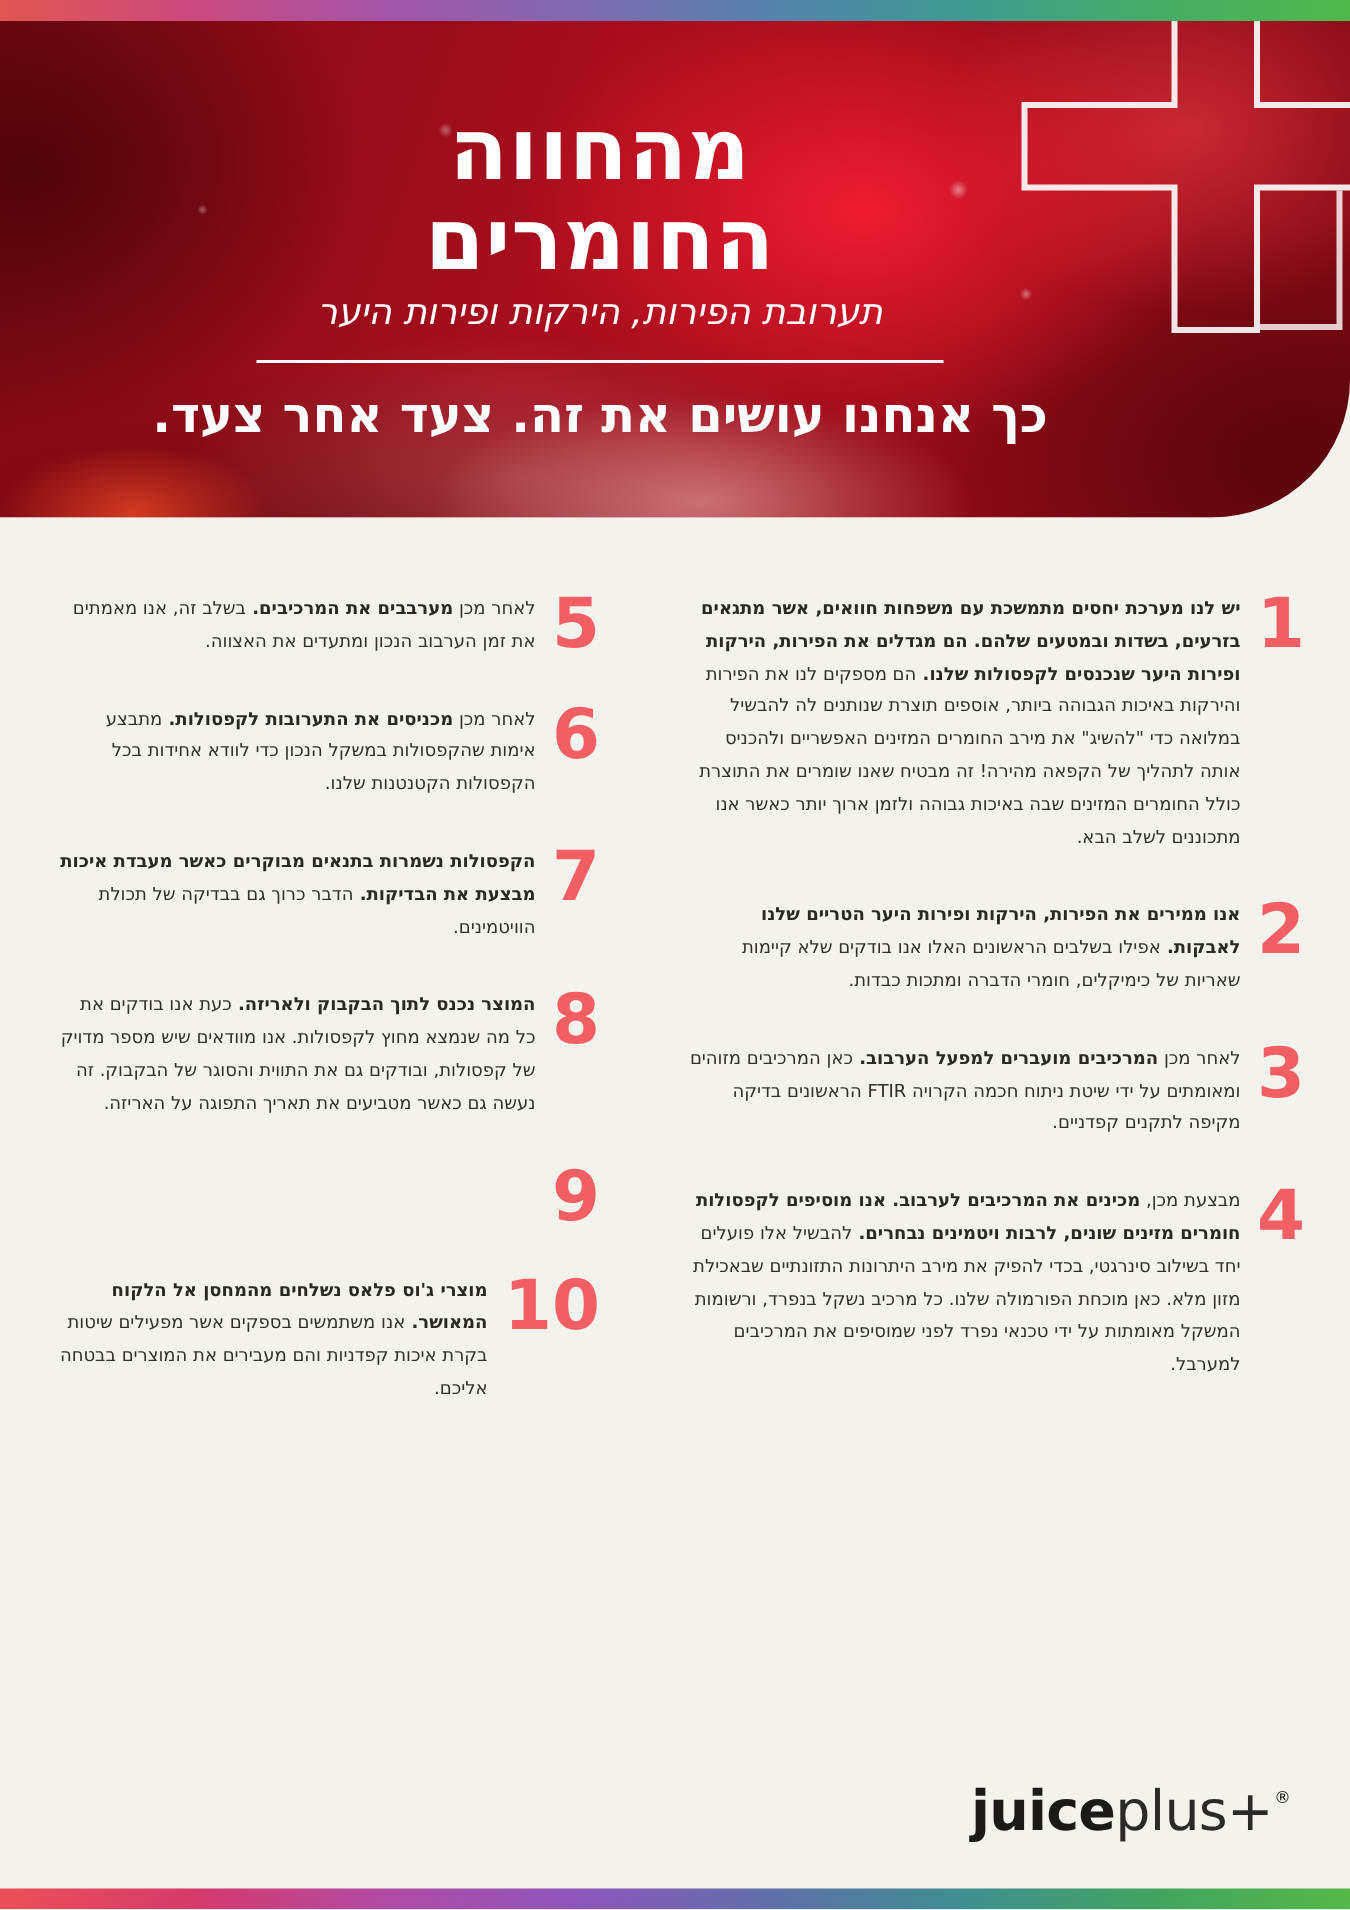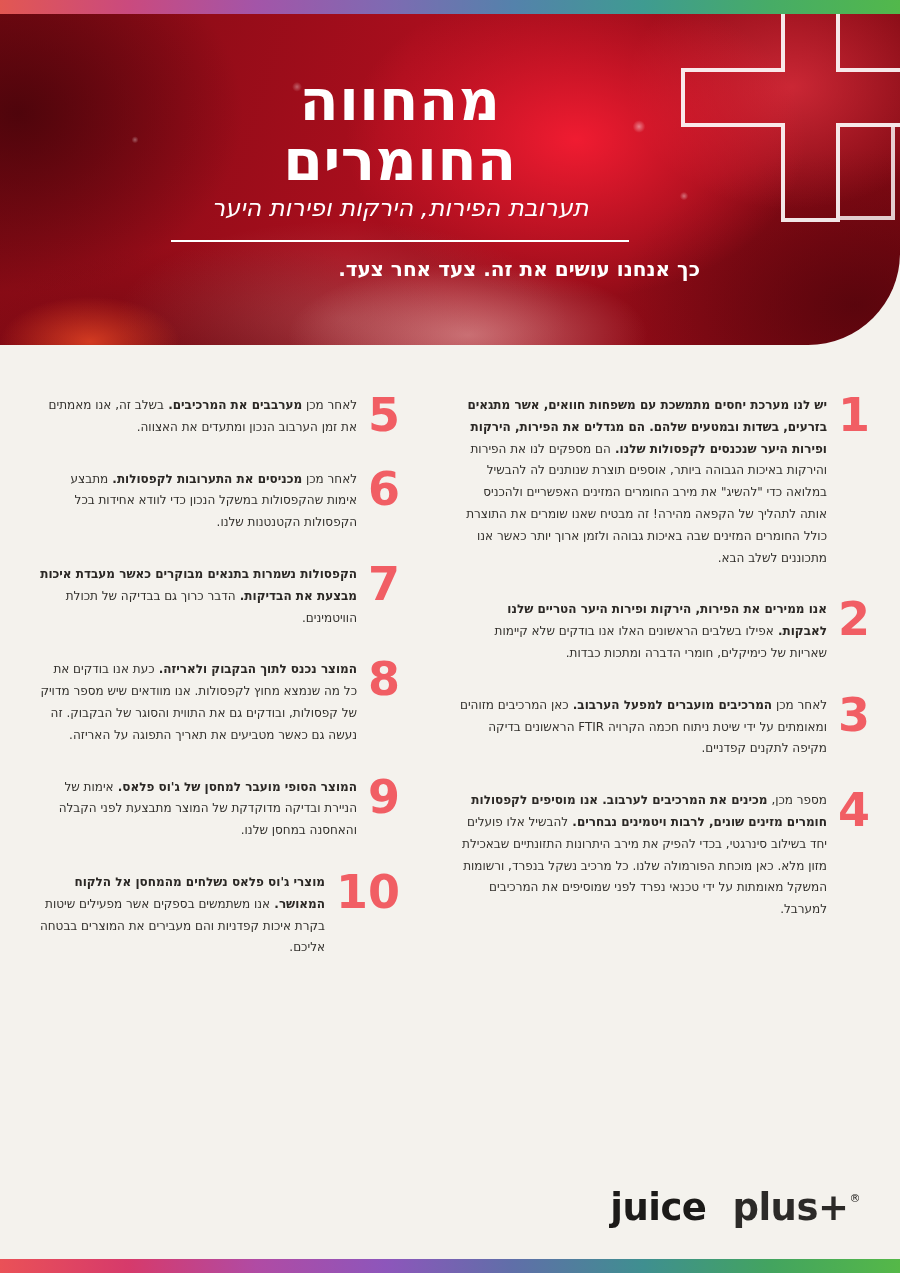--- a/index.html
+++ b/index.html
@@ -33,42 +33,42 @@
       radial-gradient(ellipse 300px 240px at 2% 30%, rgba(64,3,9,.78), rgba(64,3,9,0) 75%),
       radial-gradient(ellipse 320px 210px at 95% 88%, rgba(74,3,10,.7), rgba(74,3,10,0) 75%),
       radial-gradient(ellipse 380px 170px at 25% 108%, rgba(85,5,11,.65), rgba(85,5,11,0) 75%),
       linear-gradient(108deg,#7e0a13 0%,#a80e1d 42%,#930c18 70%,#7c0912 100%);
   }
   .plus-svg{position:absolute;top:0;right:0;width:230px;height:212px;z-index:2;}
   .hero-text{position:absolute;top:56px;left:100px;width:600px;text-align:center;color:var(--hero-ink);z-index:3;}
   .hero-title{margin:0;font-size:57px;line-height:60px;font-weight:bold;letter-spacing:0.5px;}
   .hero-subtitle{margin:4px 0 0;font-size:24px;font-style:italic;font-weight:400;}
   .hero-divider{width:458px;height:2px;background:#ffffff;margin:18px auto 0;}
-  .hero-tagline{margin:15px 0 0;font-size:20px;font-weight:bold;text-align:right;}
+  .hero-tagline{margin:15px 0 0;font-size:33px;font-weight:bold;}
   
   .columns{
     position:absolute;top:345px;right:0;width:100%;height:914px;
     padding:50px 30px 0 38px;
     display:grid;grid-template-columns:415px 362px;column-gap:55px;
   }
   .col{min-width:0;}
   .step{display:flex;gap:11px;margin-bottom:30px;align-items:flex-start;}
   .num{
     flex:0 0 30px;text-align:center;font-size:46px;line-height:1;margin-top:-3px;
     font-weight:bold;color:var(--accent);white-space:nowrap;
   }
   .text{margin:0;font-size:12px;line-height:21.8px;color:var(--text);text-align:right;}
   .text b{font-weight:bold;color:#2b2825;}
   
   .logo{
     position:absolute;top:1186px;right:40px;direction:ltr;z-index:4;
     color:#1c1a18;font-size:37px;letter-spacing:-0.5px;white-space:nowrap;
   }
   .logo-bold{font-weight:bold;}
-  .logo-light{font-weight:bold;opacity:.92;margin-left:26px;}
+  .logo-light{font-weight:normal;opacity:.92;}
   .logo-mark{font-size:11px;vertical-align:18px;margin-left:1px;}
 </style>
 </head>
 <body>
 
 <div class="page">
 
   <div class="stripe top" style="background: linear-gradient(90deg, rgb(226, 87, 82), rgb(202, 74, 126), rgb(163, 85, 168), rgb(127, 106, 178), rgb(84, 130, 171), rgb(63, 155, 145), rgb(71, 172, 102), rgb(82, 184, 75));"></div>
 
   <header class="hero">
@@ -94,21 +94,21 @@
         <div class="step">
           <div class="num">2</div>
           <p class="text"><b>אנו ממירים את הפירות, הירקות ופירות היער הטריים שלנו לאבקות. </b><span>אפילו בשלבים הראשונים האלו אנו בודקים שלא קיימות שאריות של כימיקלים, חומרי הדברה ומתכות כבדות.</span></p>
         </div>
         <div class="step">
           <div class="num">3</div>
           <p class="text"><span>לאחר מכן </span><b>המרכיבים מועברים למפעל הערבוב. </b><span>כאן המרכיבים מזוהים ומאומתים על ידי שיטת ניתוח חכמה הקרויה FTIR הראשונים בדיקה מקיפה לתקנים קפדניים.</span></p>
         </div>
         <div class="step">
           <div class="num">4</div>
-          <p class="text"><span>מספר מכן, </span><b>מכינים את המרכיבים לערבוב. אנו מוסיפים לקפסולות חומרים מזינים שונים, לרבות ויטמינים נבחרים. </b><span>להבשיל אלו פועלים יחד בשילוב סינרגטי, בכדי להפיק את מירב היתרונות התזונתיים שבאכילת מזון מלא. כאן מוכחת הפורמולה שלנו. כל מרכיב נשקל בנפרד, ורשומות המשקל מאומתות על ידי טכנאי נפרד לפני שמוסיפים את המרכיבים למערבל.</span></p>
+          <p class="text"><span>מבצעת מכן, </span><b>מכינים את המרכיבים לערבוב. אנו מוסיפים לקפסולות חומרים מזינים שונים, לרבות ויטמינים נבחרים. </b><span>להבשיל אלו פועלים יחד בשילוב סינרגטי, בכדי להפיק את מירב היתרונות התזונתיים שבאכילת מזון מלא. כאן מוכחת הפורמולה שלנו. כל מרכיב נשקל בנפרד, ורשומות המשקל מאומתות על ידי טכנאי נפרד לפני שמוסיפים את המרכיבים למערבל.</span></p>
         </div>
       </div>
     <div class="col" id="steps-left">
         <div class="step">
           <div class="num">5</div>
           <p class="text"><span>לאחר מכן </span><b>מערבבים את המרכיבים. </b><span>בשלב זה, אנו מאמתים את זמן הערבוב הנכון ומתעדים את האצווה.</span></p>
         </div>
         <div class="step">
           <div class="num">6</div>
           <p class="text"><span>לאחר מכן </span><b>מכניסים את התערובות לקפסולות. </b><span>מתבצע אימות שהקפסולות במשקל הנכון כדי לוודא אחידות בכל הקפסולות הקטנטנות שלנו.</span></p>
@@ -116,21 +116,20 @@
         <div class="step">
           <div class="num">7</div>
           <p class="text"><b>הקפסולות נשמרות בתנאים מבוקרים כאשר מעבדת איכות מבצעת את הבדיקות. </b><span>הדבר כרוך גם בבדיקה של תכולת הוויטמינים.</span></p>
         </div>
         <div class="step">
           <div class="num">8</div>
           <p class="text"><b>המוצר נכנס לתוך הבקבוק ולאריזה. </b><span>כעת אנו בודקים את כל מה שנמצא מחוץ לקפסולות. אנו מוודאים שיש מספר מדויק של קפסולות, ובודקים גם את התווית והסוגר של הבקבוק. זה נעשה גם כאשר מטביעים את תאריך התפוגה על האריזה.</span></p>
         </div>
         <div class="step">
           <div class="num">9</div>
-          <p class="text"><b>המוצר הסופי מועבר למחסן של ג'וס פלאס. </b><span>אימות של הניירת ובדיקה מדוקדקת של המוצר מתבצעת לפני הקבלה והאחסנה במחסן שלנו.</span></p>
         </div>
         <div class="step">
           <div class="num">10</div>
           <p class="text"><b>מוצרי ג'וס פלאס נשלחים מהמחסן אל הלקוח המאושר. </b><span>אנו משתמשים בספקים אשר מפעילים שיטות בקרת איכות קפדניות והם מעבירים את המוצרים בבטחה אליכם.</span></p>
         </div>
       </div>
   </main>
 
   <div class="logo"><span class="logo-bold">juice</span><span class="logo-light">plus+</span><span class="logo-mark">®</span></div>
 

